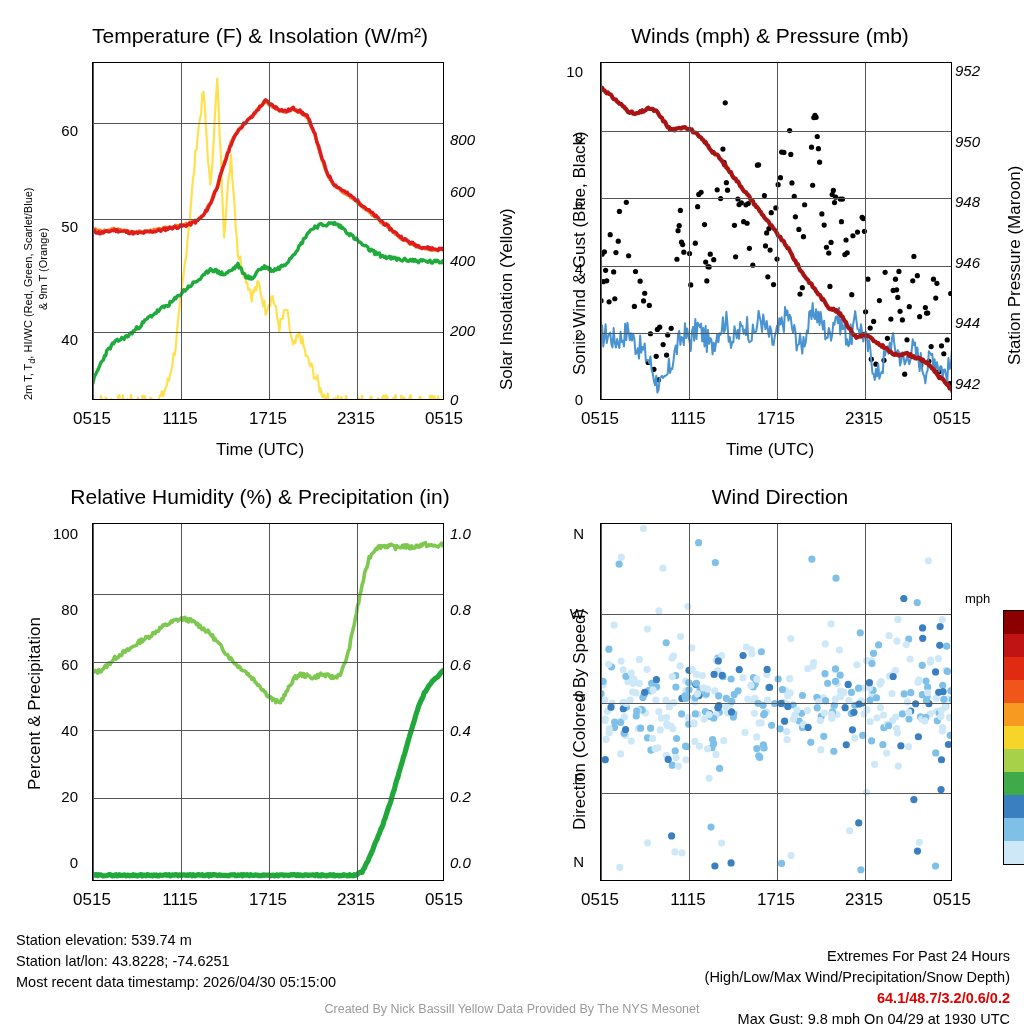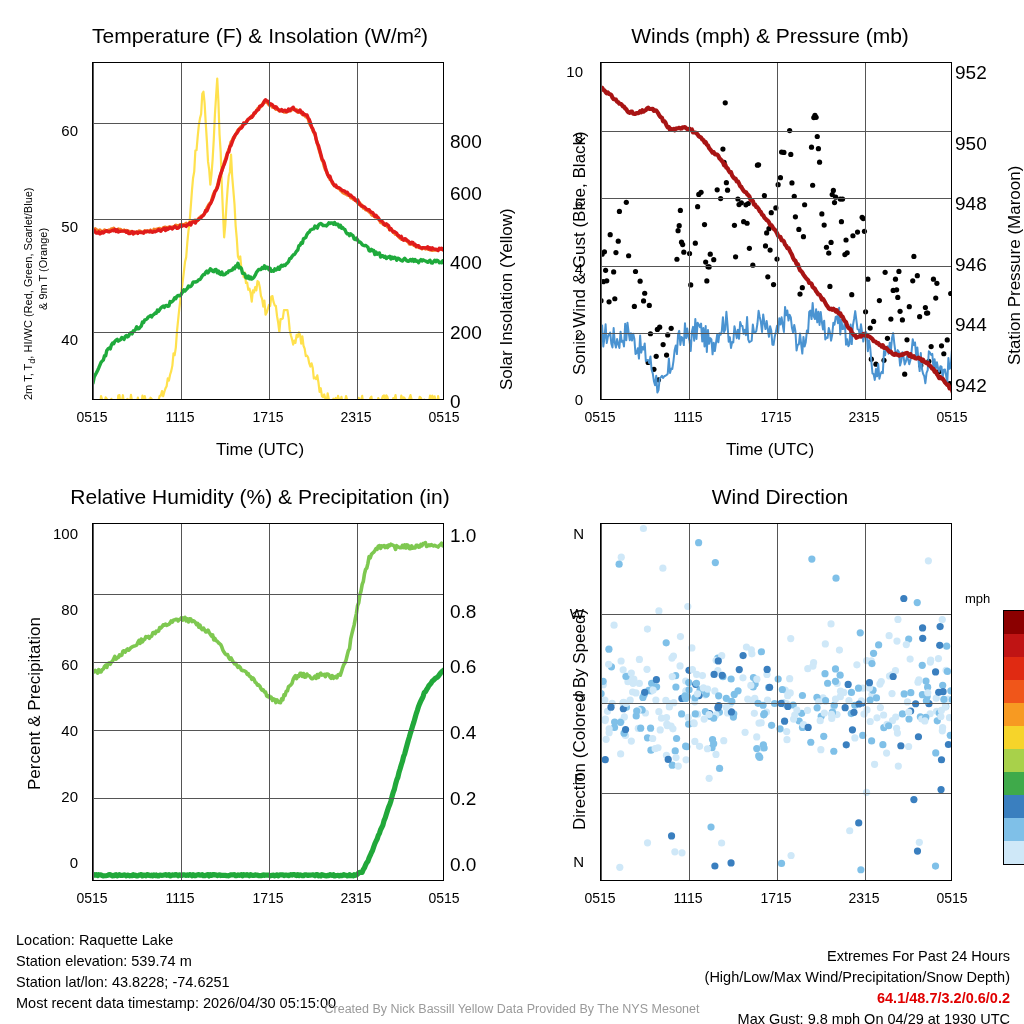--- a/index.html
+++ b/index.html
@@ -46,35 +46,36 @@
   }
   .gridline-h {
     position: absolute;
     left: 0;
     right: 0;
     height: 1px;
     background: #555;
   }
   .tick-x {
     position: absolute;
-    font-size: 14px;
+    font-size: 17px;
     text-align: center;
     white-space: nowrap;
   }
   .tick-y-left {
     position: absolute;
     font-size: 15px;
     text-align: right;
     white-space: nowrap;
   }
   .tick-y-right {
     position: absolute;
-    font-size: 19px;
+    font-size: 15px;
     text-align: left;
     white-space: nowrap;
+    font-style: italic;
   }
   .axis-label {
     position: absolute;
     font-size: 17px;
     white-space: nowrap;
     text-align: center;
   }
   .axis-label-vert {
     position: absolute;
     font-size: 17px;
@@ -920,21 +921,20 @@
           <div class="legend-tick" style="top: 177px;">4</div>
           <div class="legend-swatch" style="background: rgb(127, 192, 232);"></div>
           <div class="legend-tick" style="top: 200px;">2</div>
           <div class="legend-swatch" style="background: rgb(207, 232, 248);"></div>
           <div class="legend-tick" style="top: 223px;">0</div>
         </div>
     </div>
   </div>
 
   <div class="footer-left">
-    <div>Location: Raquette Lake</div>
     <div>Station elevation: 539.74 m</div>
     <div>Station lat/lon: 43.8228; -74.6251</div>
     <div>Most recent data timestamp: 2026/04/30 05:15:00</div>
   </div>
 
   <div class="footer-right">
     <div>Extremes For Past 24 Hours</div>
     <div>(High/Low/Max Wind/Precipitation/Snow Depth)</div>
     <div class="footer-extremes-values">64.1/48.7/3.2/0.6/0.2</div>
     <div>Max Gust: 9.8 mph On 04/29 at 1930 UTC</div>

